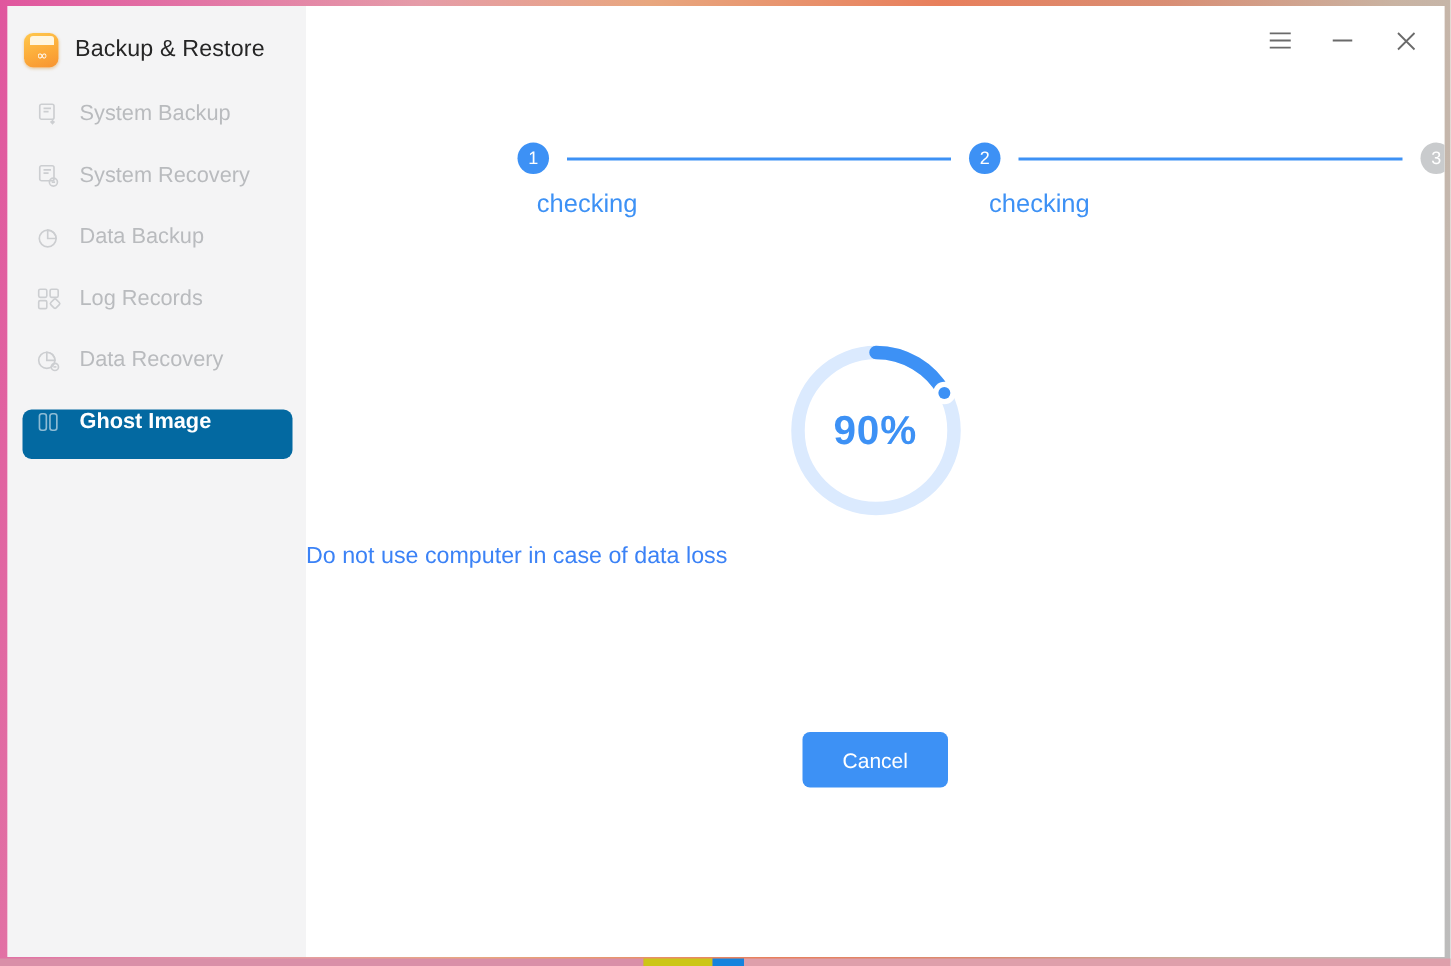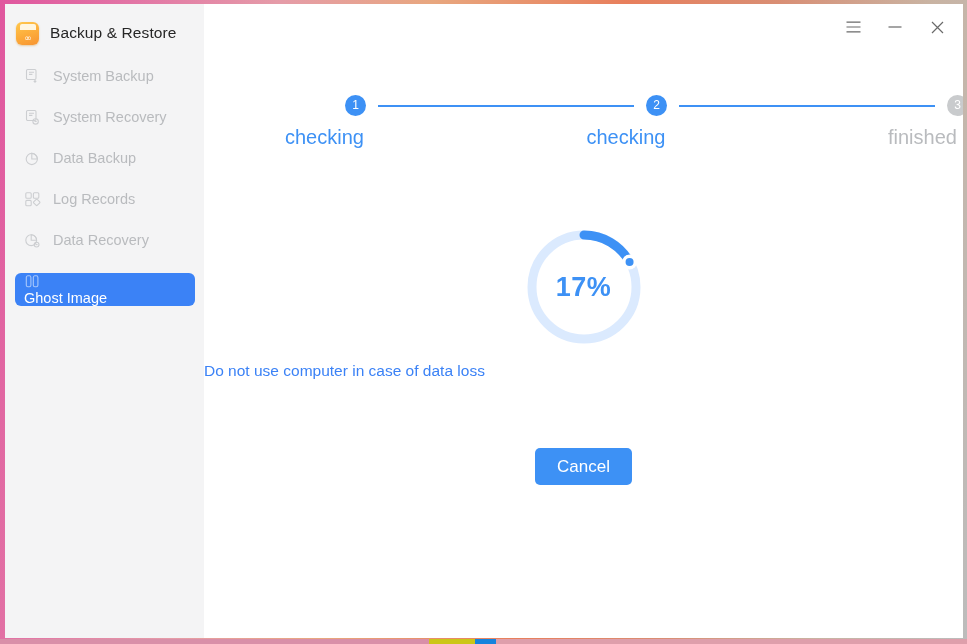--- a/index.html
+++ b/index.html
@@ -106,24 +106,23 @@
   }
   .nav-item .ico {
     width: 17px; height: 17px;
     flex: 0 0 17px;
     margin-right: 12px;
     opacity: .85;
     display: flex; align-items: center; justify-content: center;
   }
   .nav-item .ico svg { display: block; }
   .nav-item.active {
-    background: #3b82f6;
+    background: #0369a1;
     color: #ffffff;
-    font-weight: normal;
-    flex-direction: column;
+    font-weight: bold;
   }
   .nav-item.active .ico { opacity: .55; }
 
   
   #main {
     flex: 1 1 auto;
     position: relative;
     background: #ffffff;
   }
 
@@ -181,22 +180,22 @@
   .bar.off { background: #3d91f5; }
 
   .step-labels {
     position: absolute;
     top: 31px; left: -60px; right: -60px;
     display: flex;
     justify-content: space-between;
   }
   .step-label {
     width: 140px;
-    text-align: left;
-    font-size: 20px;
+    text-align: right;
+    font-size: 17px;
   }
   .step-label.on  { color: #3d91f5; }
   .step-label.off { color: #b9bbbe; }
 
   
   #progress-wrap {
     position: absolute;
     top: 222px;
     left: 0; right: 0;
     display: flex;
@@ -234,23 +233,24 @@
     left: 0; right: 0;
     display: flex;
     justify-content: center;
   }
   #cancel-btn {
     width: 97px; height: 37px;
     border: none;
     border-radius: 5px;
     background: #3d91f5;
     color: #ffffff;
-    font-size: 17px;
+    font-size: 14px;
     font-family: "Liberation Sans", sans-serif;
     cursor: pointer;
+    margin-top: 40px;
   }
 
   
   #bottom-strip {
     position: absolute;
     left: 0; bottom: 0;
     width: 967px; height: 5px;
     display: flex;
     z-index: 5;
   }
@@ -379,21 +379,21 @@
       </div>
 
       <div id="progress-wrap">
         <div id="ring">
           <svg width="122" height="122" viewBox="0 0 122 122">
             <circle cx="61" cy="61" r="52" fill="none" stroke="#dbeafe" stroke-width="9"></circle>
             <circle id="arc" cx="61" cy="61" r="52" fill="none" stroke="#3d91f5" stroke-width="9" stroke-linecap="round" transform="rotate(-90 61 61)" stroke-dasharray="326.7256359733385" stroke-dashoffset="271.18227785787093"></circle>
             <circle id="arc-end-outer" cx="106.5679473622809" cy="35.94880894671081" r="7.5" fill="#ffffff"></circle>
             <circle id="arc-end-inner" cx="106.5679473622809" cy="35.94880894671081" r="4" fill="#3d91f5"></circle>
           </svg>
-          <span class="pct">17%</span>
+          <span class="pct">90%</span>
         </div>
       </div>
 
       <div id="status">Do not use computer in case of data loss</div>
 
       <div id="cancel-wrap">
         <button id="cancel-btn">Cancel</button>
       </div>
 
     </section>

